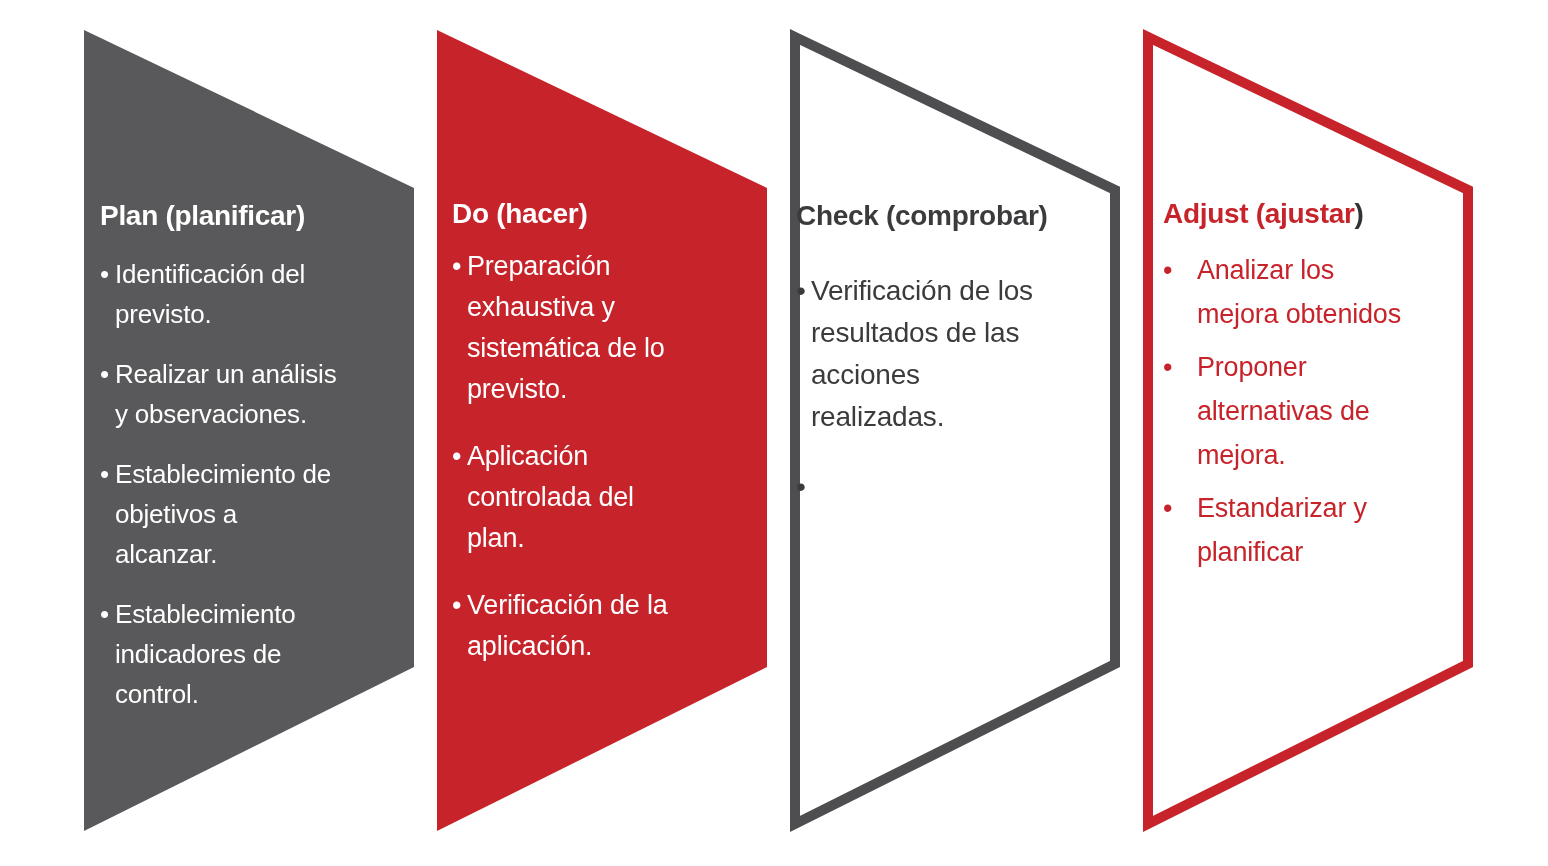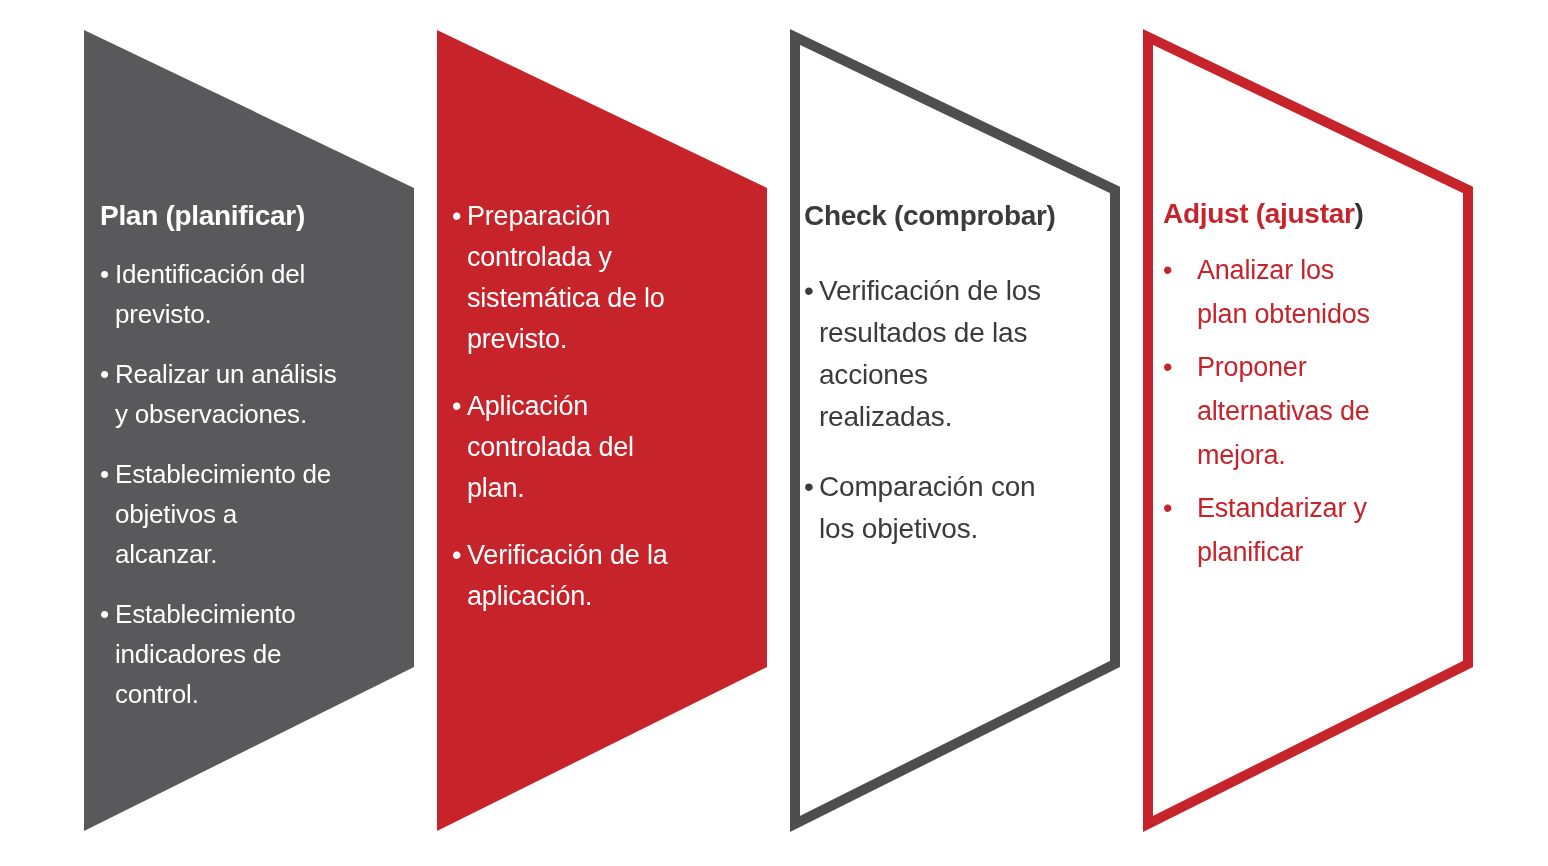--- a/index.html
+++ b/index.html
@@ -21,21 +21,21 @@
   .panel-plan .bullet + .bullet{margin-top:20px;}
 
   
   .panel-do .content{padding:166px 6px 0 15px;color:var(--white-text);}
   .panel-do polygon{fill:var(--red-fill);}
   .panel-do .title{margin-bottom:14px;}
   .panel-do .bullet{font-size:27px;line-height:41px;padding-left:15px;}
   .panel-do .bullet + .bullet{margin-top:26px;}
 
   
-  .panel-check .content{padding:168px 4px 0 14px;color:var(--dark-text);}
+  .panel-check .content{padding:168px 4px 0 6px;color:var(--dark-text);}
   .panel-check polygon{fill:#ffffff;stroke:var(--outline-gray);stroke-width:10;}
   .panel-check .title{margin-bottom:36px;}
   .panel-check .bullet{font-size:28px;line-height:42px;padding-left:15px;}
   .panel-check .bullet + .bullet{margin-top:28px;}
 
   
   .panel-adjust .content{padding:166px 4px 0 20px;color:var(--red-fill);}
   .panel-adjust polygon{fill:#ffffff;stroke:var(--red-fill);stroke-width:10;}
   .panel-adjust .title{margin-bottom:16px;}
   .panel-adjust .title-suffix{color:var(--suffix-dark);}
@@ -64,23 +64,24 @@
 indicadores de
 control.</span></li>
         </ul>
       </div>
     </div>
     <div class="panel panel-do" style="left: 437px;">
       <svg class="shape" width="330" height="803" viewBox="0 0 330 803">
         <polygon points="0,0 330,158 330,637 0,801"></polygon>
       </svg>
       <div class="content">
+        <h2 class="title"><span>Do (hacer)</span></h2>
         <ul class="bullets">
           <li class="bullet"><span class="dot">•</span><span class="btxt">Preparación
-controlada y
+exhaustiva y
 sistemática de lo
 previsto.</span></li>
           <li class="bullet"><span class="dot">•</span><span class="btxt">Aplicación
 controlada del
 plan.</span></li>
           <li class="bullet"><span class="dot">•</span><span class="btxt">Verificación de la
 aplicación.</span></li>
         </ul>
       </div>
     </div>
@@ -88,34 +89,33 @@
       <svg class="shape" width="330" height="803" viewBox="0 0 330 803">
         <polygon points="5,7 325,160 325,634 5,794"></polygon>
       </svg>
       <div class="content">
         <h2 class="title"><span>Check (comprobar)</span></h2>
         <ul class="bullets">
           <li class="bullet"><span class="dot">•</span><span class="btxt">Verificación de los
 resultados de las
 acciones
 realizadas.</span></li>
-          <li class="bullet"><span class="dot">•</span><span class="btxt">Comparación con
-los objetivos.</span></li>
+          <li class="bullet"><span class="dot">•</span></li>
         </ul>
       </div>
     </div>
     <div class="panel panel-adjust" style="left: 1143px;">
       <svg class="shape" width="330" height="803" viewBox="0 0 330 803">
         <polygon points="5,7 325,160 325,634 5,794"></polygon>
       </svg>
       <div class="content">
         <h2 class="title"><span>Adjust (ajustar</span><span class="title-suffix">)</span></h2>
         <ul class="bullets">
           <li class="bullet"><span class="dot">•</span><span class="btxt">Analizar los
-plan obtenidos</span></li>
+mejora obtenidos</span></li>
           <li class="bullet"><span class="dot">•</span><span class="btxt">Proponer
 alternativas de
 mejora.</span></li>
           <li class="bullet"><span class="dot">•</span><span class="btxt">Estandarizar y
 planificar</span></li>
         </ul>
       </div>
     </div>
   </div>
 

